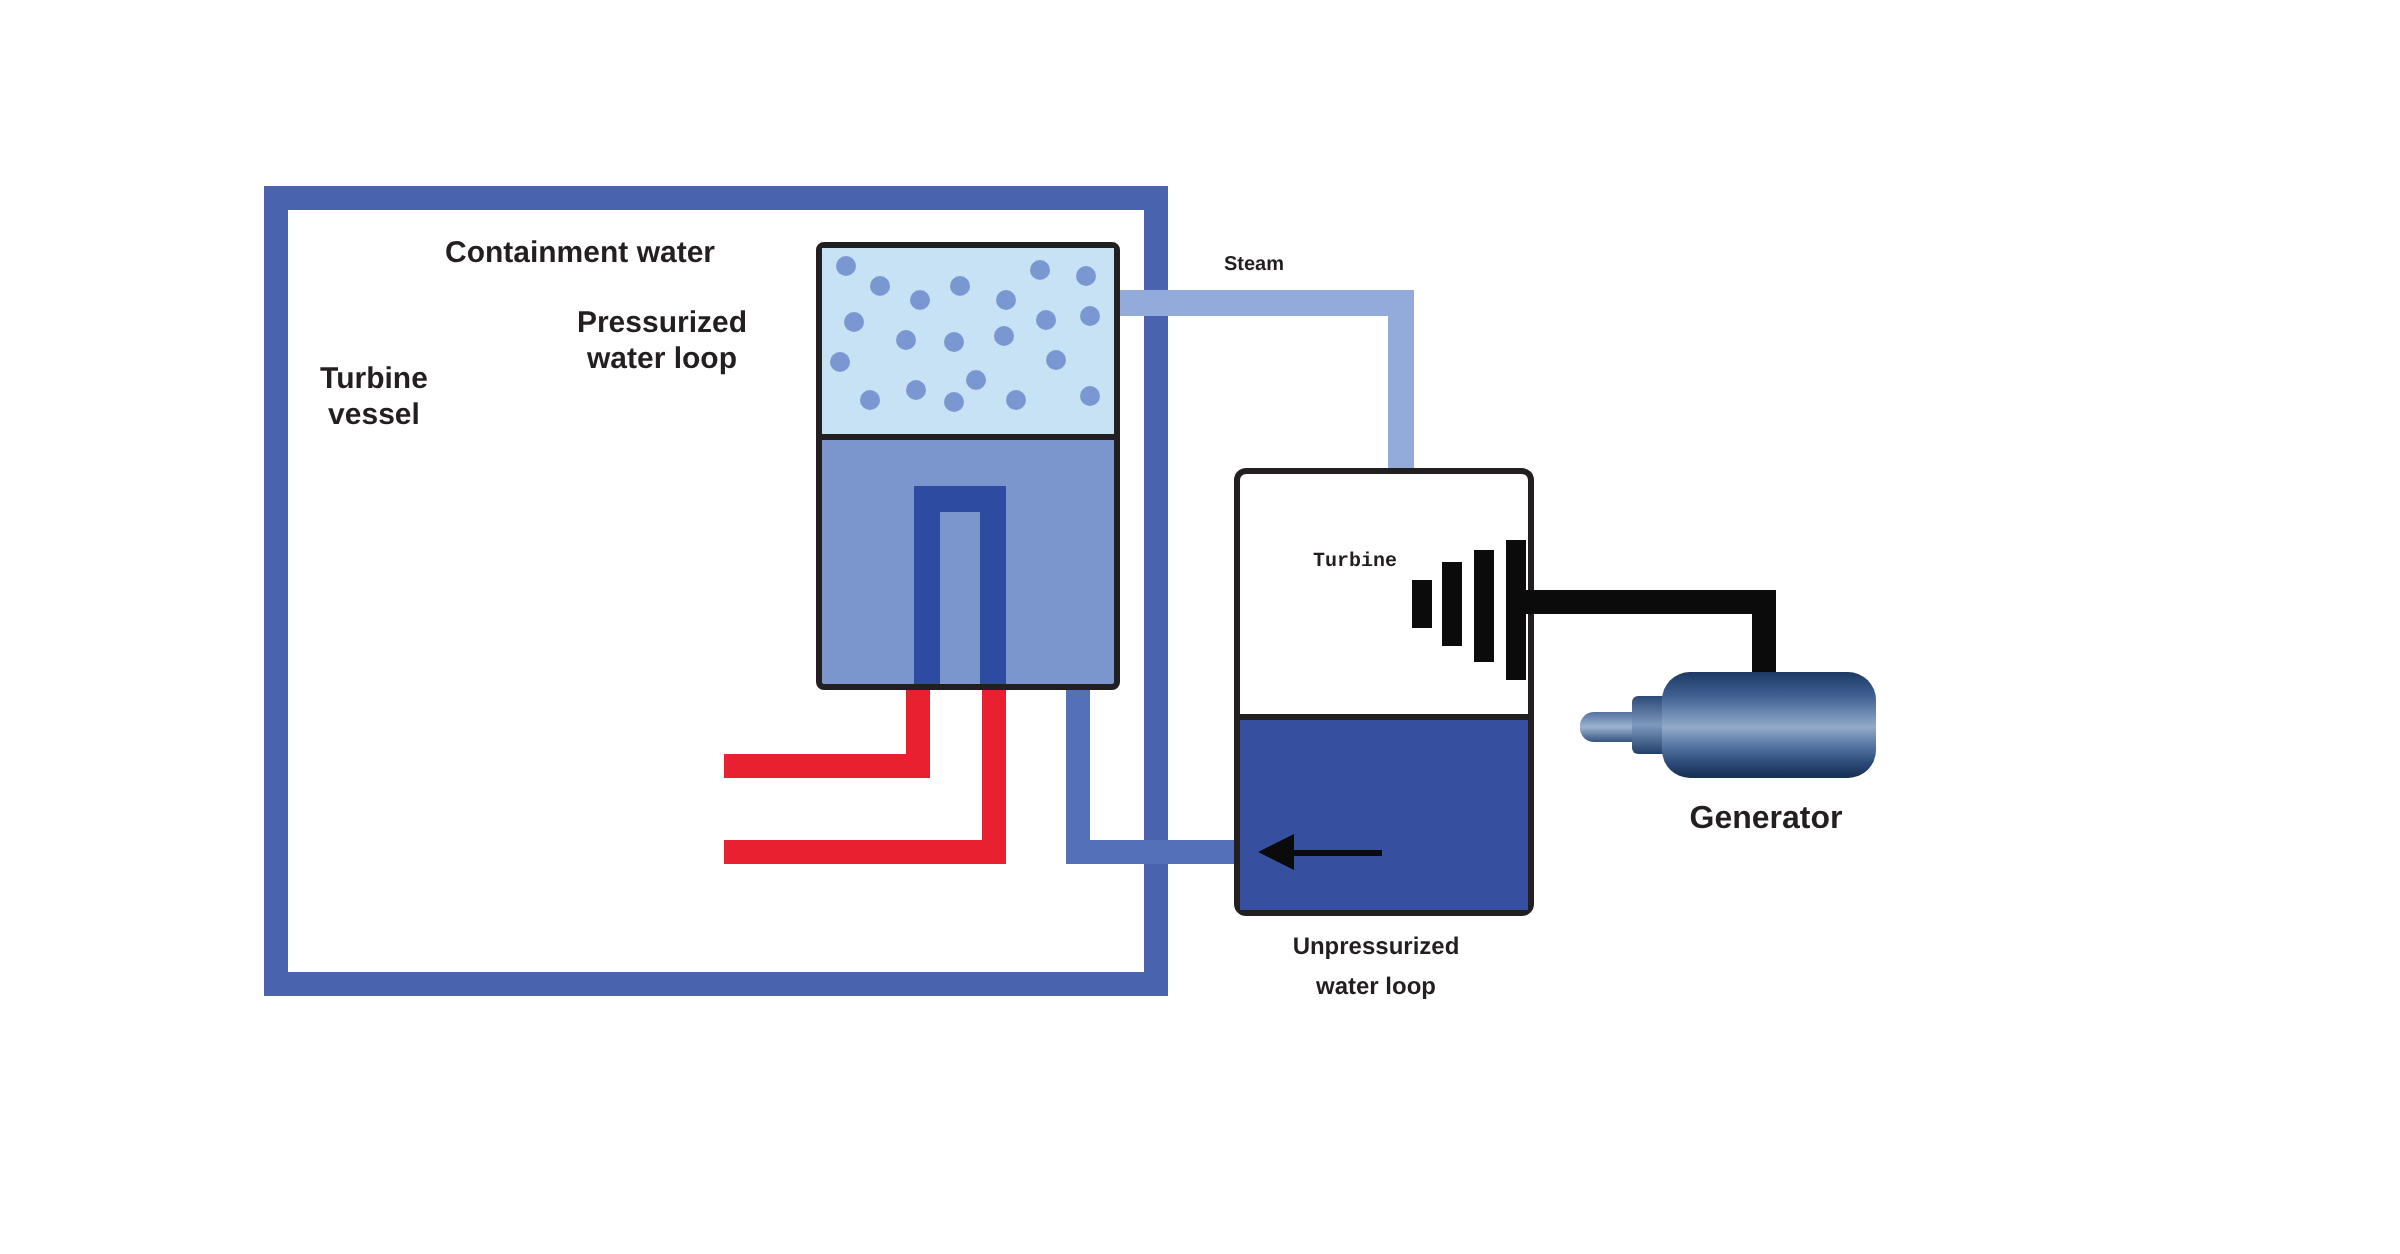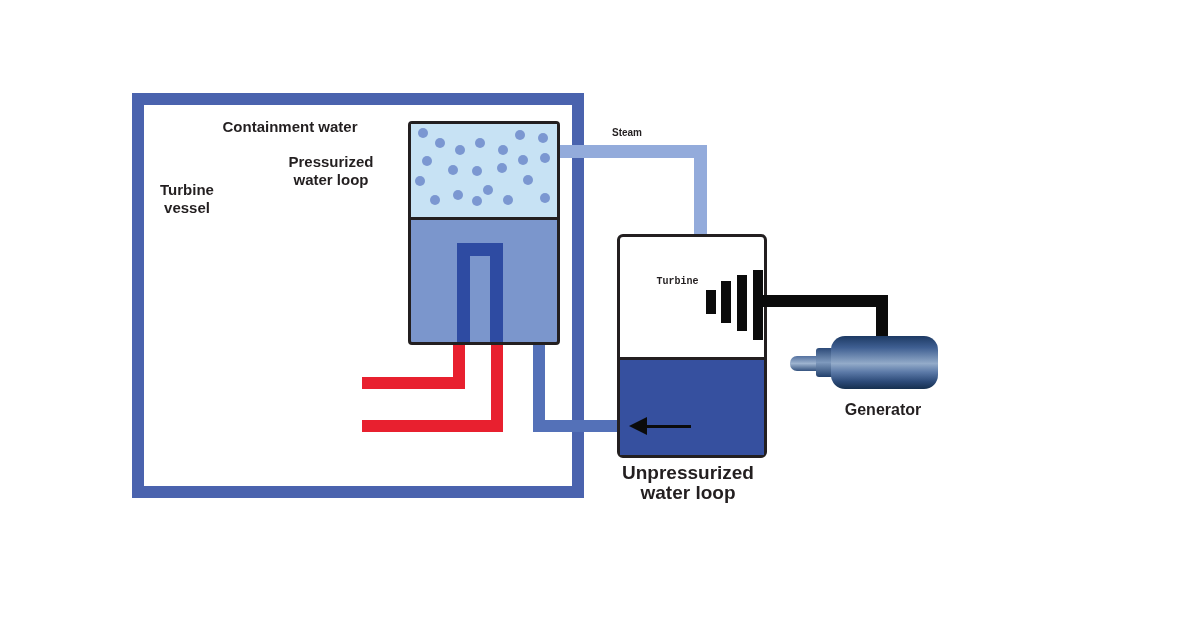--- a/index.html
+++ b/index.html
@@ -156,18 +156,18 @@
   <div class="lbl" style="left:276px;top:153px;width:110px;">
     <div>Pressurized</div>
     <div>water loop</div>
   </div>
   <div class="lbl" style="left:147px;top:181px;width:80px;">
     <div>Turbine</div>
     <div>vessel</div>
   </div>
   <div class="lbl" style="left:598px;top:124px;width:58px;font-size:10px;">Steam</div>
   <div class="lbl" style="left:833px;top:401px;width:100px;font-size:16px;">Generator</div>
-  <div class="lbl" style="left:608px;top:463px;width:160px;font-size:19px;line-height:20px;">
+  <div class="lbl" style="left:608px;top:463px;width:160px;font-size:12px;line-height:20px;">
     <div>Unpressurized</div>
     <div>water loop</div>
   </div>
 
 </div>
 
 </body></html>

